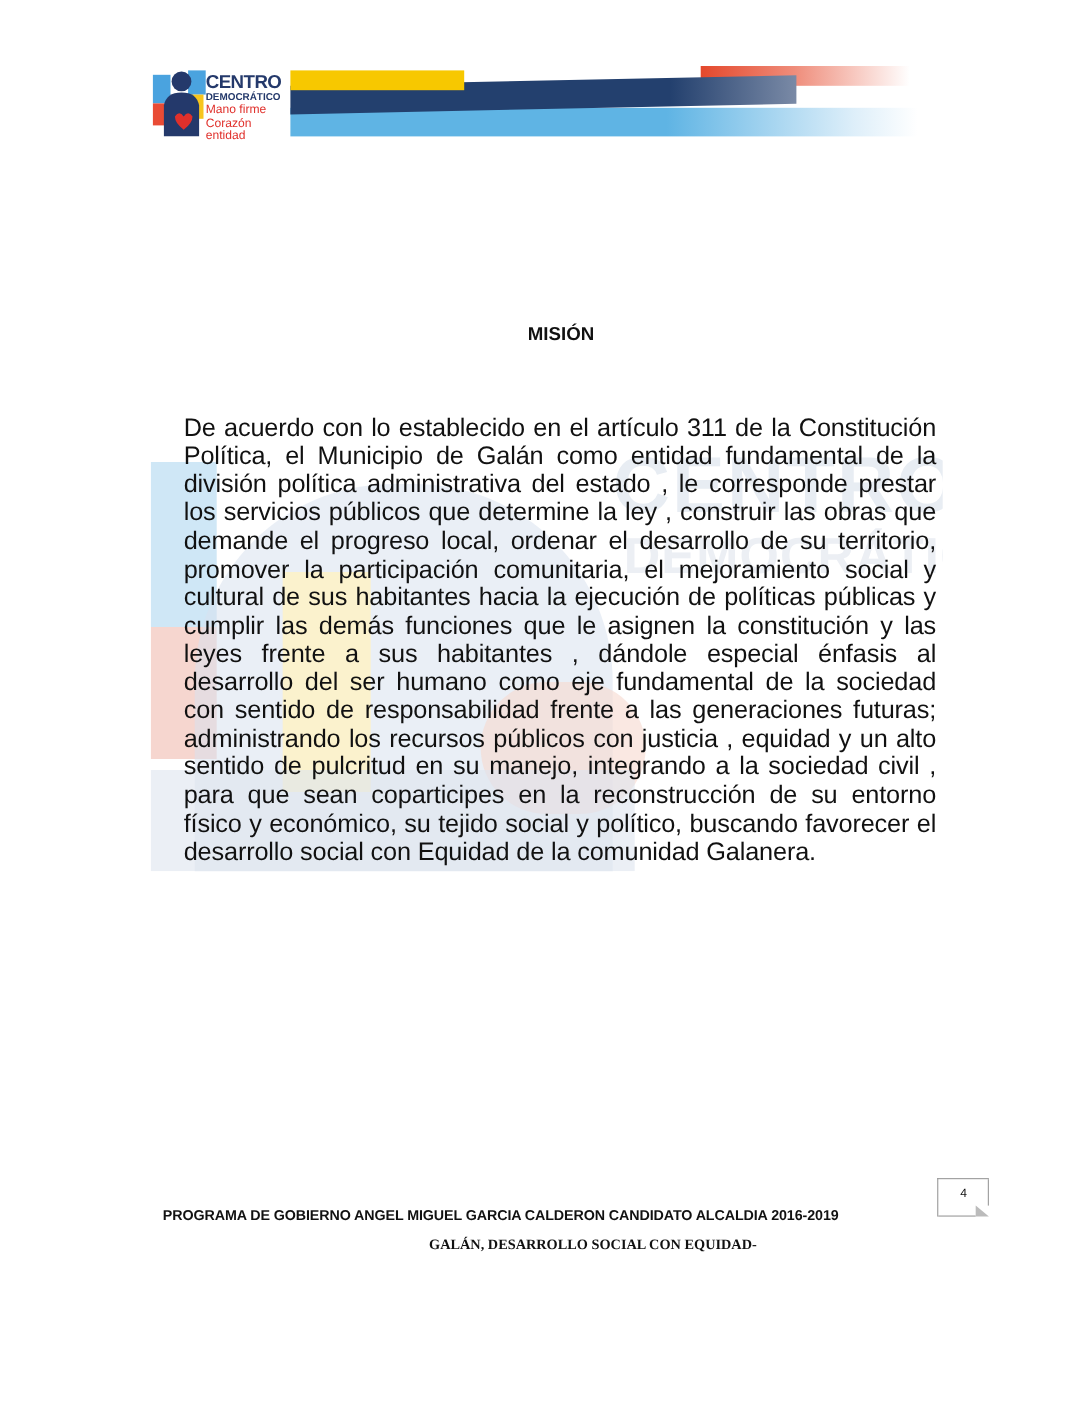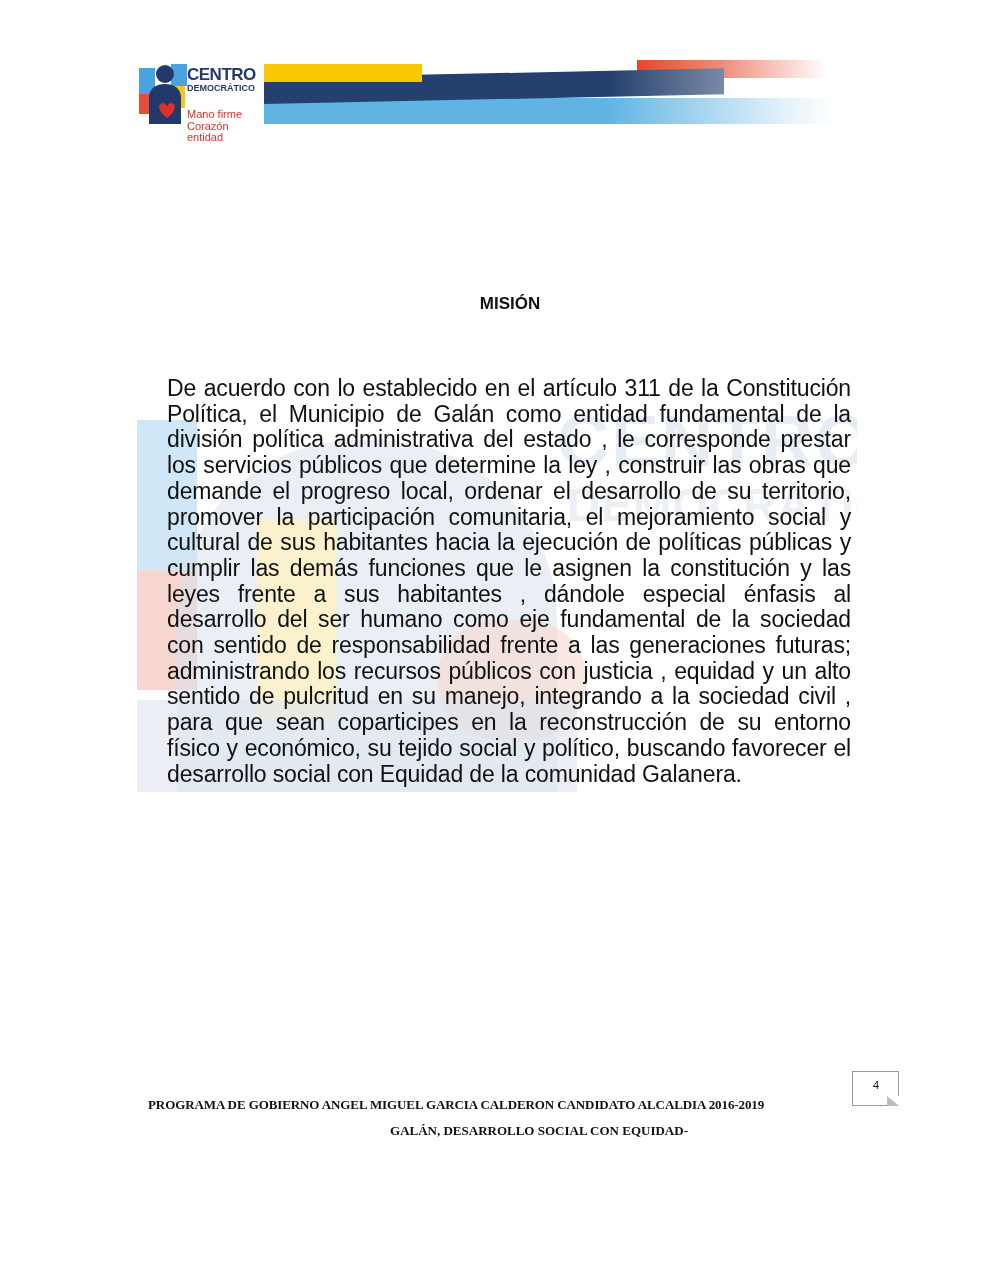--- a/index.html
+++ b/index.html
@@ -9,21 +9,21 @@
   .header { position:absolute; left:137px; top:58px; width:700px; height:68px; }
   .logo { position:absolute; left:0; top:4px; width:128px; height:64px; }
   .logo .sq1 { position:absolute; left:2px; top:6px; width:16px; height:26px; background:#4aa3df; }
   .logo .sq2 { position:absolute; left:34px; top:2px; width:16px; height:22px; background:#4aa3df; }
   .logo .sq3 { position:absolute; left:2px; top:32px; width:14px; height:20px; background:#e94b35; }
   .logo .sq4 { position:absolute; left:34px; top:24px; width:14px; height:22px; background:#f7c51e; }
   .logo .person { position:absolute; left:8px; top:0; width:38px; height:62px; }
   .logo .txt { position:absolute; left:50px; top:4px; line-height:1; }
   .logo .c1 { font-weight:bold; font-size:17px; color:#24396b; letter-spacing:-0.5px; }
   .logo .c2 { font-weight:bold; font-size:9px; color:#24396b; margin-top:1px; }
-  .logo .c3 { font-size:11px; color:#e0302b; margin-top:16px; }
+  .logo .c3 { font-size:11px; color:#e0302b; margin-top:2px; }
   .logo .c4 { font-size:11px; color:#e0302b; margin-top:1px; }
 
   .stripe-yellow { position:absolute; left:127px; top:6px; width:158px; height:18px; background:#f7c800; }
   .stripe-navy { position:absolute; left:127px; top:20px; width:460px; height:26px;
     background:linear-gradient(90deg,#23406e 0%,#23406e 75%,#7a8aa6 100%); transform:skewY(-1.2deg); transform-origin:left; }
   .stripe-red { position:absolute; left:500px; top:2px; width:190px; height:18px;
     background:linear-gradient(90deg,#e4482c 0%,#ef8d7b 45%,rgba(255,255,255,0) 100%); }
   .stripe-light { position:absolute; left:127px; top:40px; width:570px; height:26px;
     background:linear-gradient(90deg,#5fb4e4 0%,#5fb4e4 60%,rgba(200,228,246,0.6) 90%,rgba(255,255,255,0) 100%); }
 
@@ -36,21 +36,21 @@
   .wm-heart { position:absolute; left:300px; top:220px; width:150px; height:120px; border-radius:60px; background:#f7d9cf; opacity:0.6; }
   .wm-bottom { position:absolute; left:0; top:300px; width:440px; height:92px; background:#dde4ee; opacity:0.6; }
   .wm-text1 { position:absolute; left:420px; top:0; font-weight:bold; font-size:72px; color:#e8edf3; letter-spacing:2px; }
   .wm-text2 { position:absolute; left:430px; top:78px; font-weight:bold; font-size:46px; color:#eceff4; letter-spacing:1px; }
 
   
   .title { position:absolute; left:0; width:1020px; top:294px; text-align:center; font-weight:bold; font-size:17px; }
   .body-text { position:absolute; left:167px; top:376px; width:684px; font-size:23px; line-height:25.7px; text-align:justify; letter-spacing:-0.15px; }
 
   
-  .footer1 { position:absolute; left:148px; top:1097px; font-family:Liberation Serif, serif; font-weight:bold; font-size:13px; letter-spacing:-0.1px; }
+  .footer1 { position:absolute; left:148px; top:1097px; font-family:Liberation Sans, sans-serif; font-weight:bold; font-size:13px; letter-spacing:-0.1px; }
   .footer2 { position:absolute; left:0; width:990px; top:1123px; text-align:center; font-family:"Liberation Serif", serif; font-weight:bold; font-size:13px;padding-left:44px; }
   .page-box { position:absolute; left:852px; top:1071px; width:46px; height:34px; border:1px solid #999; border-right:none; border-bottom:none; background:#fff; }
   .page-box .edge-r { position:absolute; right:0; top:0; width:1px; height:24px; background:#999; }
   .page-box .edge-b { position:absolute; left:0; bottom:0; width:34px; height:1px; background:#999; }
   .page-box .curl { position:absolute; right:0; bottom:0; width:0; height:0; border-left:12px solid #bbb; border-top:10px solid transparent; }
   .page-box .num { position:absolute; left:0; right:0; top:7px; text-align:center; font-size:11px; font-family:"Liberation Sans", sans-serif; }
 </style>
 </head>
 <body>
 

